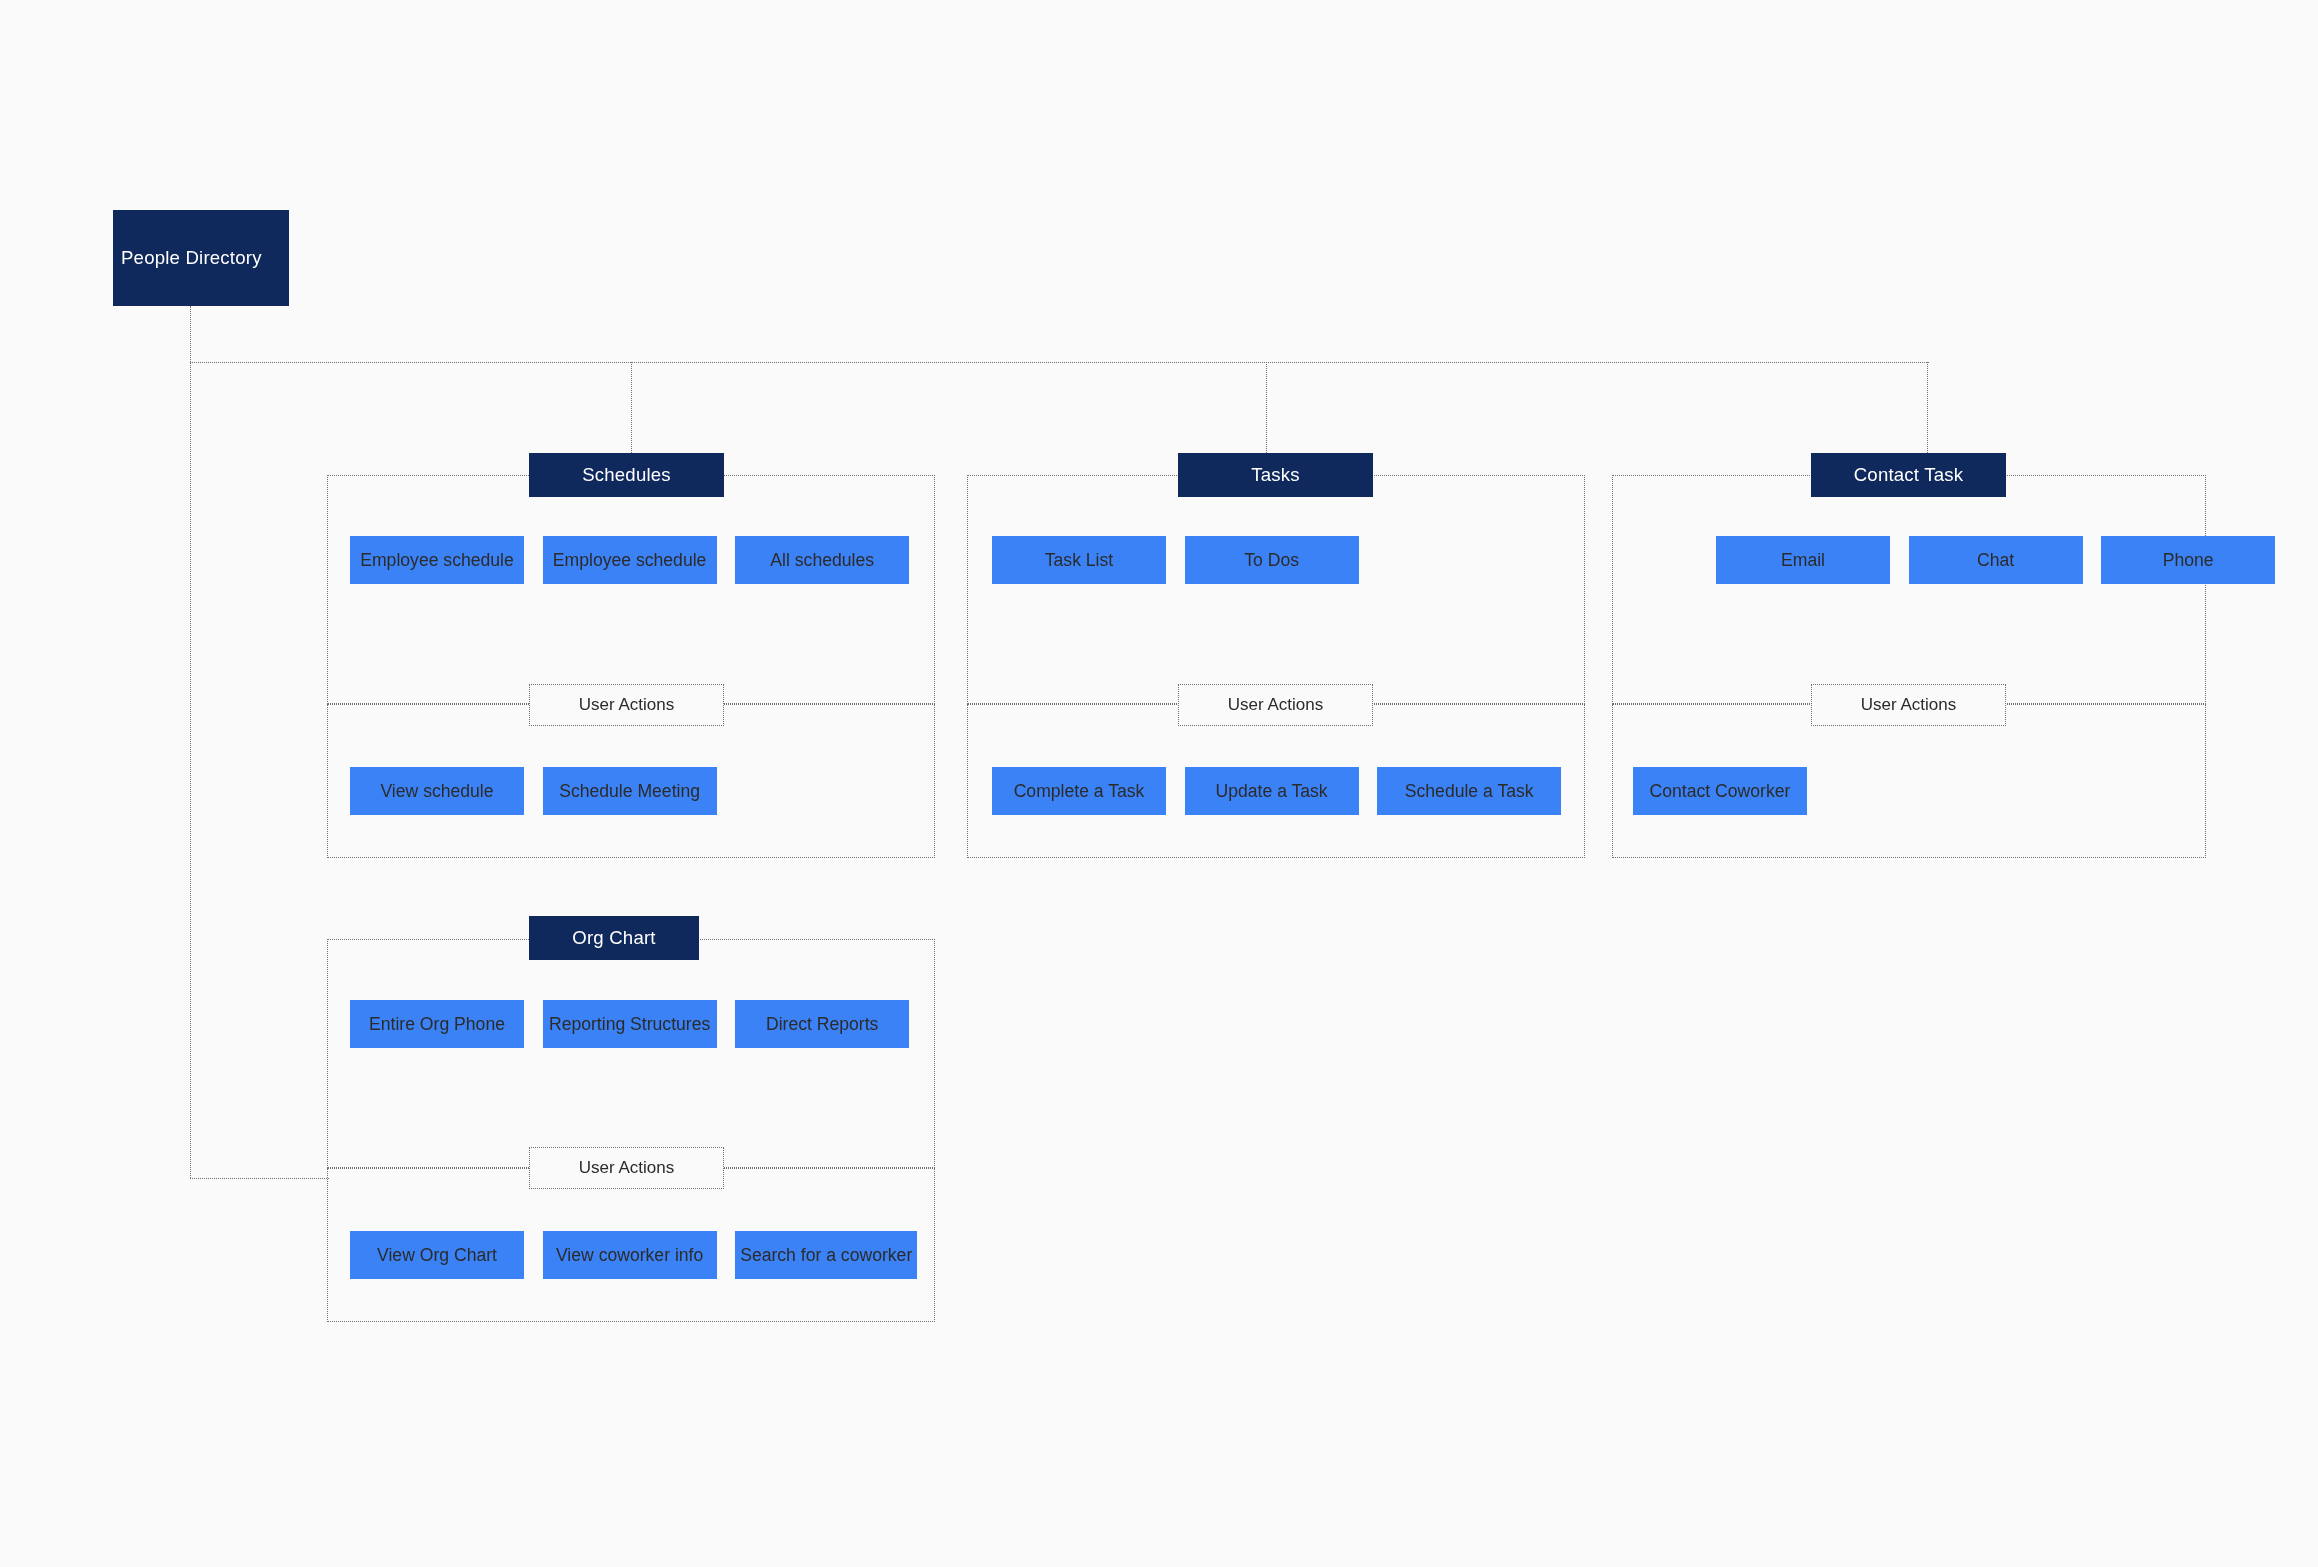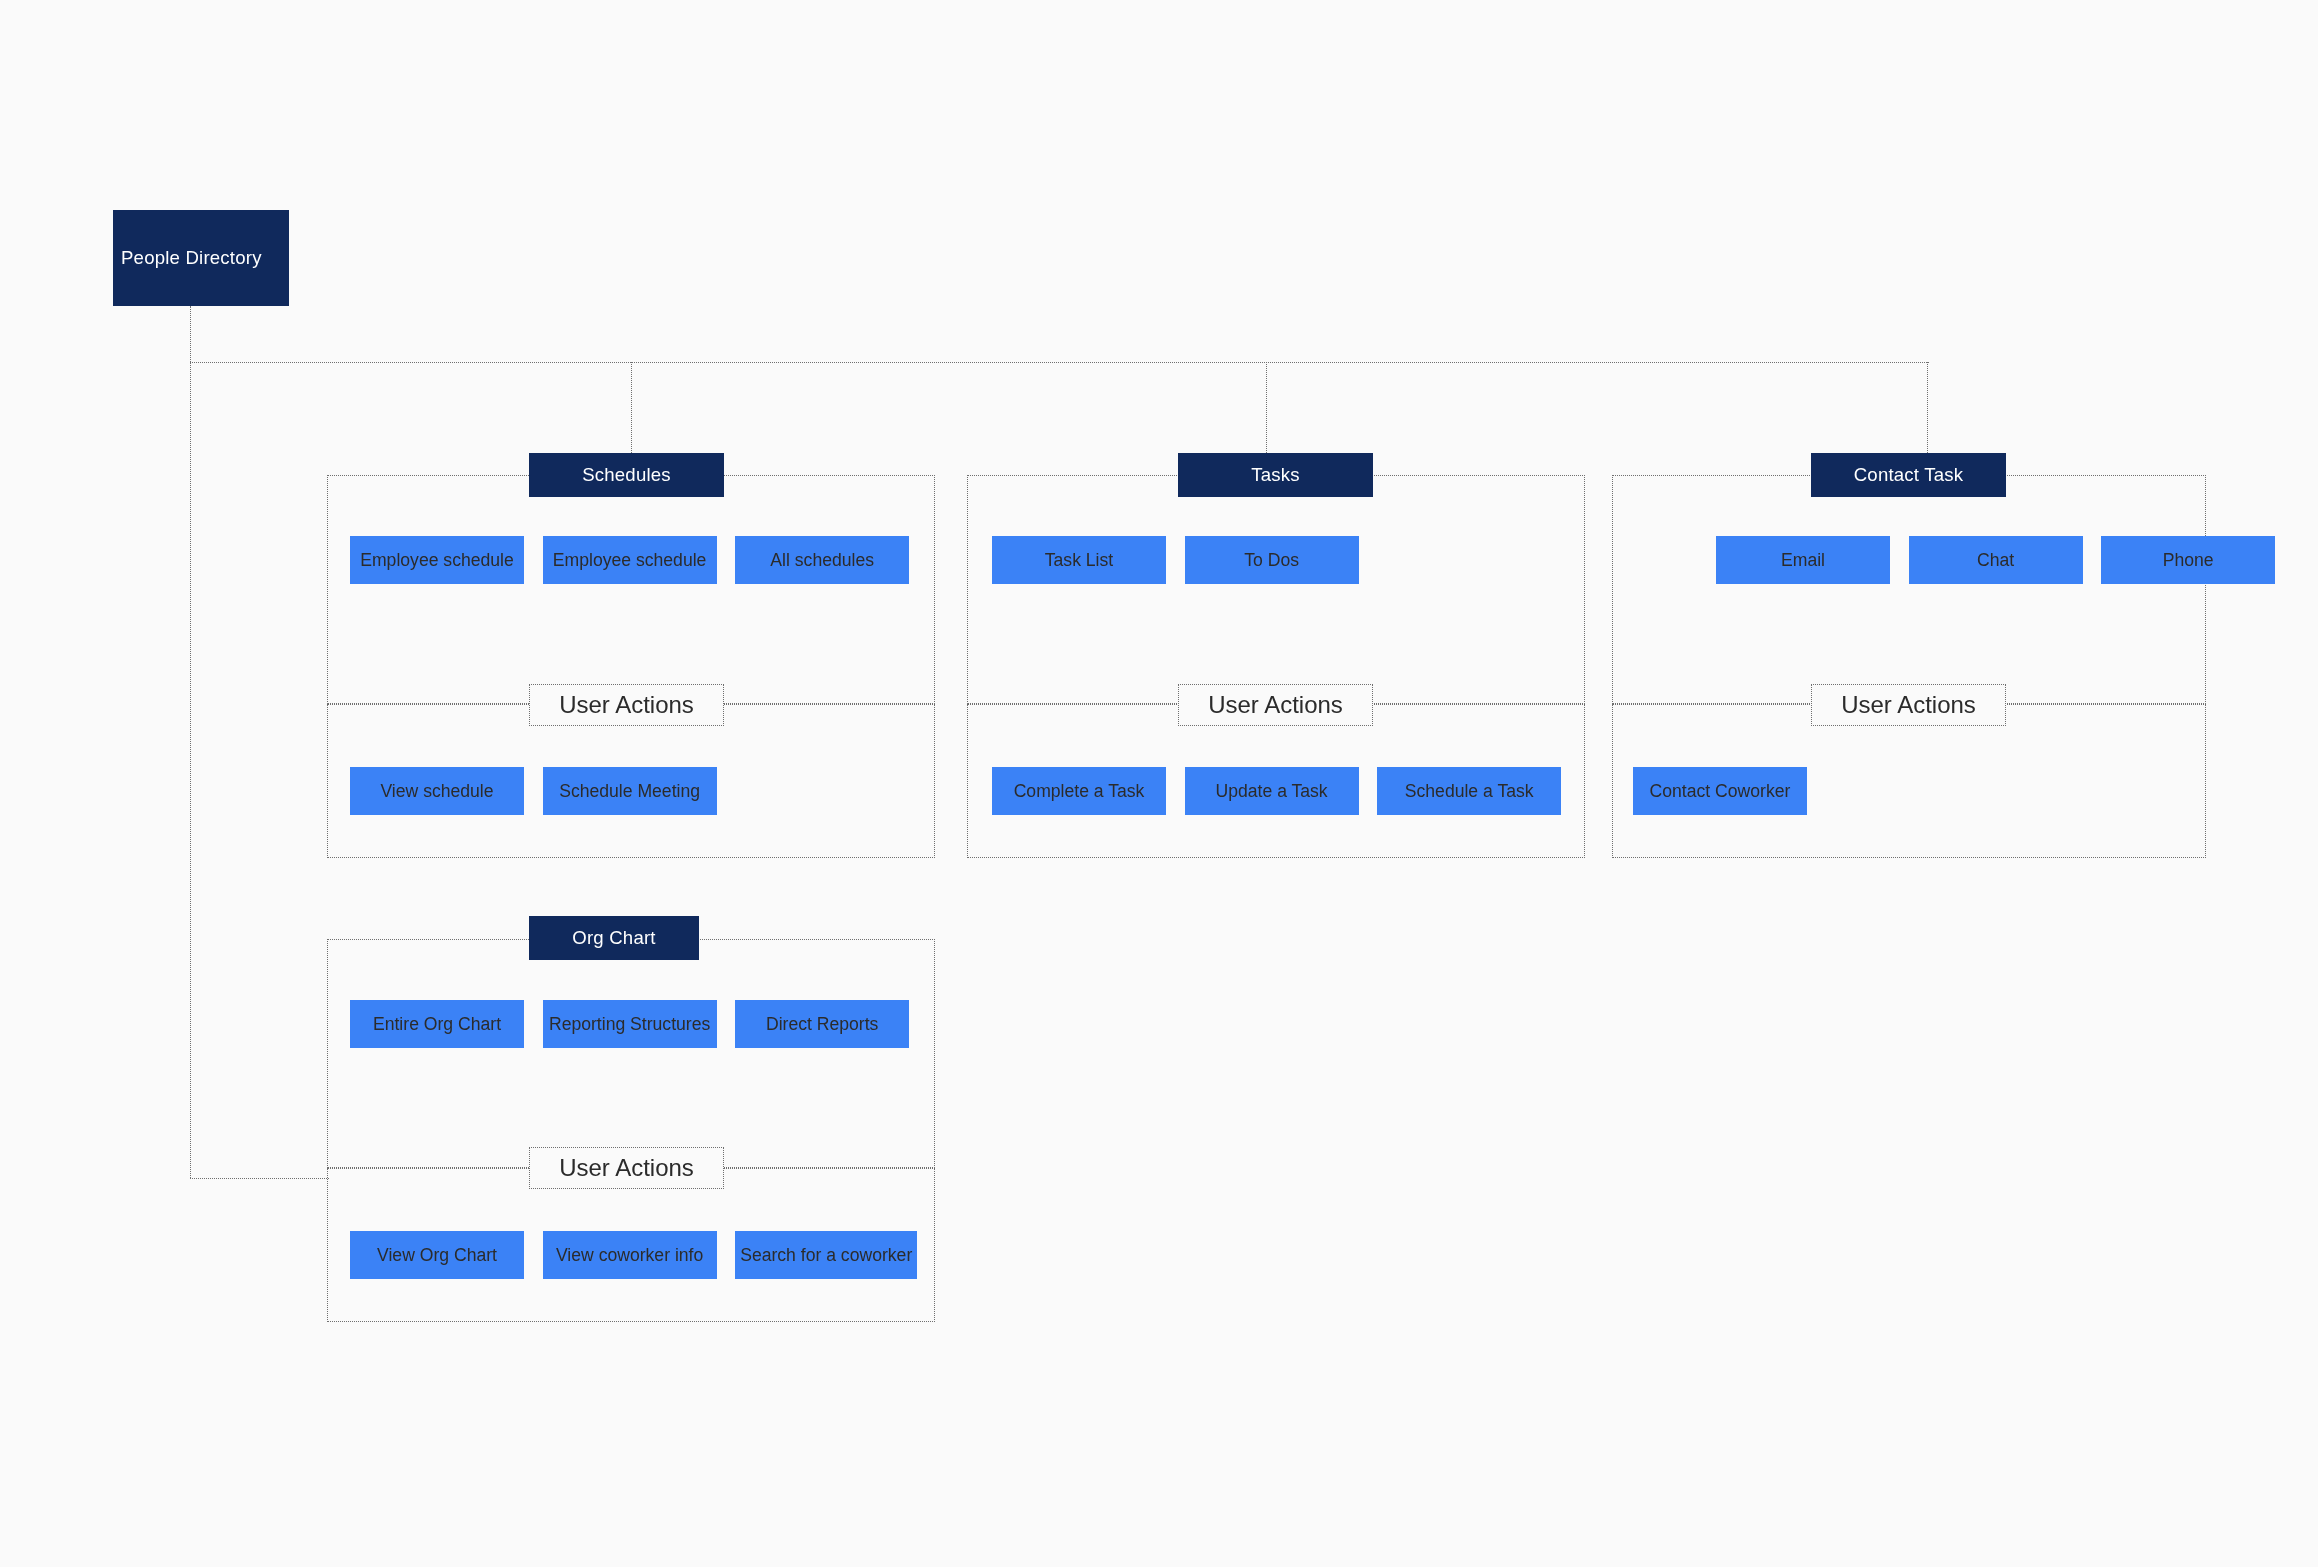--- a/index.html
+++ b/index.html
@@ -75,21 +75,21 @@
   .user-actions {
     position: absolute;
     border: 1.9px dotted #6f6f6f;
     background: #fafafa;
     display: flex; align-items: center; justify-content: center;
     box-sizing: border-box;
     z-index: 6;
   }
   .user-actions .lbl {
     color: #2b2b2b;
-    font-size: 24px;
+    font-size: 17px;
     white-space: nowrap;
   }
 </style>
 </head>
 <body>
 
 <div id="canvas">
 
   <div class="root-node" style="left:113px; top:210px; width:176px; height:96px;padding-left:8px;">
     <span class="lbl">People Directory</span>
@@ -209,21 +209,21 @@
   <div class="section">
     <div class="sec-body" style="left:327px; top:939px; width:608px; height:229px;"></div>
     <div class="sec-body lower" style="left:327px; top:1168px; width:608px; height:154px;"></div>
 
     <div class="sec-header" style="left:529px; top:916px; width:170px; height:44px;">
       <span class="lbl">Org Chart</span>
     </div>
 
     <div class="items-row" style="left:350px; top:1000px;">
       <div class="item-box" style="width:174px;">
-        <span class="lbl">Entire Org Chart</span>
+        <span class="lbl">Entire Org Phone</span>
       </div>
       <div class="item-box" style="width:174px;">
         <span class="lbl">Reporting Structures</span>
       </div>
       <div class="item-box" style="width:174px;">
         <span class="lbl">Direct Reports</span>
       </div>
     </div>
 
     <div class="user-actions" style="left:529px; top:1147px; width:195px; height:42px;">

